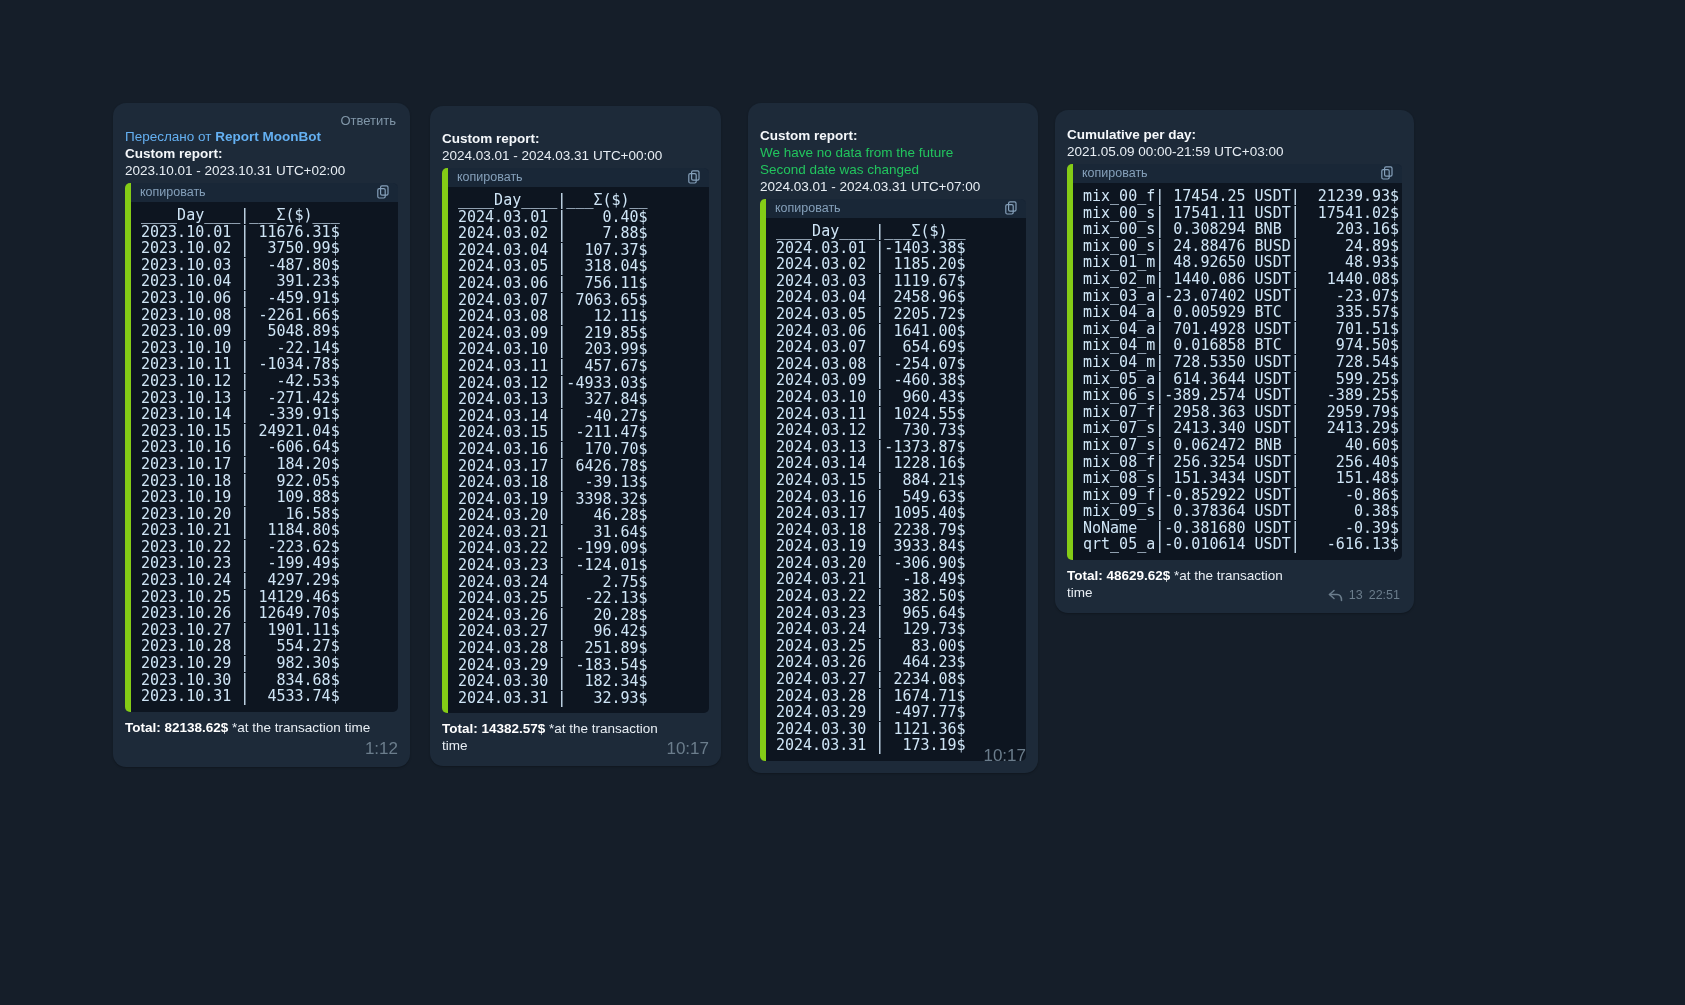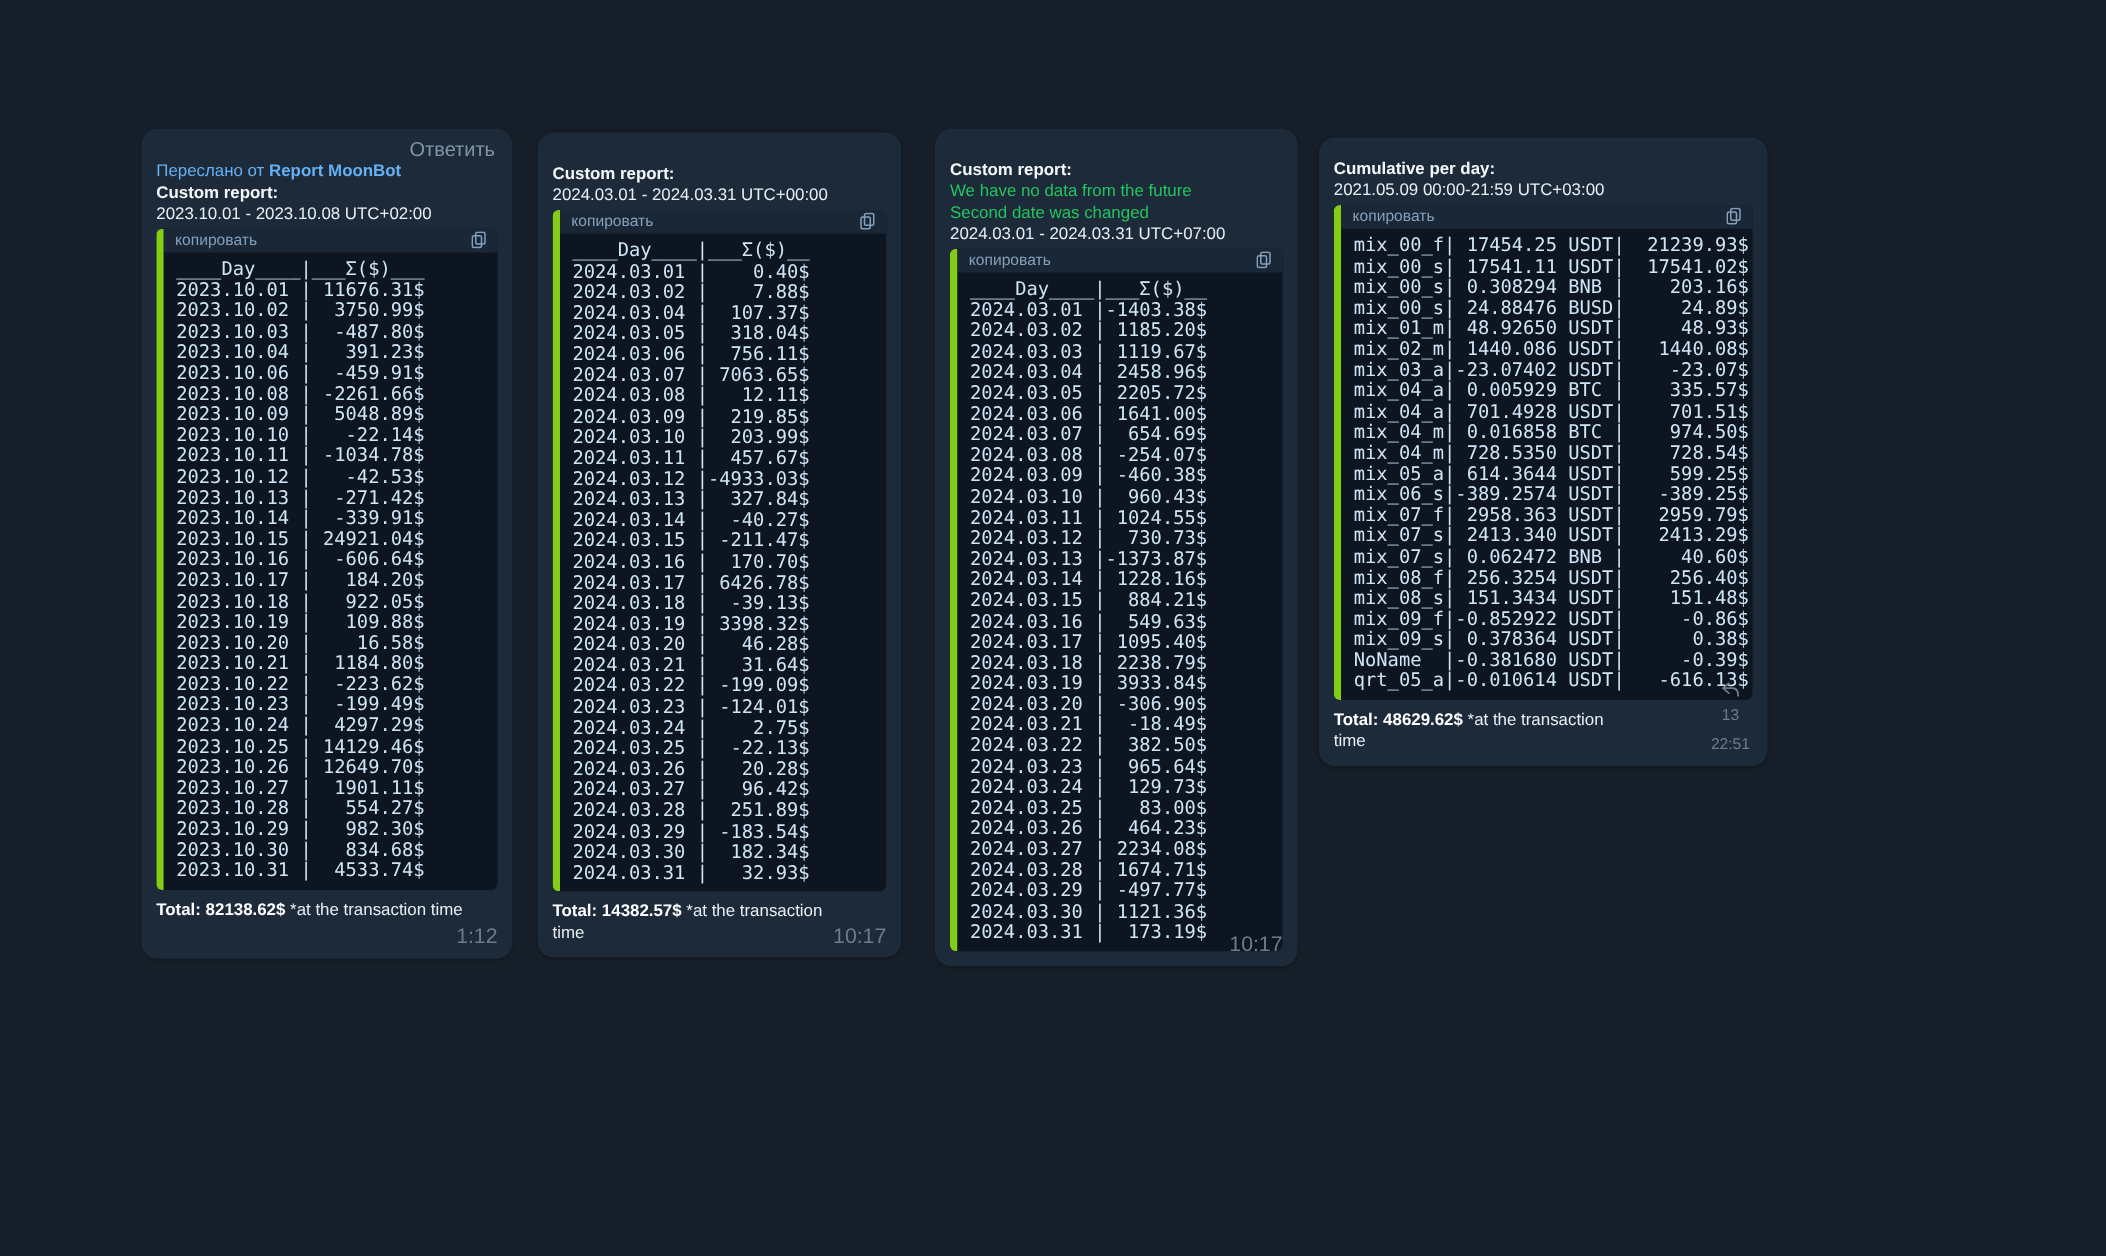--- a/index.html
+++ b/index.html
@@ -19,21 +19,21 @@
     background:#1d2a39;
     border-radius:13px;
     padding:8px 12px 10px 12px;
     color:#eef3f8;
     font-size:13.5px;
     line-height:17px;
     box-shadow:0 1px 2px rgba(0,0,0,0.25);
   }
   .reply-action {
     position:absolute; top:9px; right:14px;
-    color:#8096a8; font-size:16px; cursor:pointer;
+    color:#8096a8; font-size:13px; cursor:pointer;
   }
   .forwarded { color:#64b0f2; }
   .forwarded .fwd-name { font-weight:bold; color:#64b0f2; }
   .msg-title { font-weight:bold; color:#f5f8fb; }
   .msg-note { color:#22c55e; }
   .msg-sub { color:#e8eef4; }
   .code {
     margin-top:4px;
     background:#0d1520;
     border-left:6px solid #84cc16;
@@ -64,36 +64,36 @@
   .msg-time {
     color:#6b7d8c; font-size:17px;
   }
   .time-inline {
     position:absolute; right:12px; bottom:9px;
   }
   .time-own-row { text-align:right; margin-top:4px; }
   .msg-footer {
     position:absolute; right:14px; bottom:9px;
     display:flex; align-items:center; gap:6px;
-    color:#6b7d8c; font-size:12.5px;flex-direction:column;
+    color:#6b7d8c; font-size:12.5px;
   }
   .reply-arrow-icon { display:inline-flex; align-items:center; }
 </style>
 </head>
 <body>
 
 <div class="canvas">
 
   <div class="bubble" style="left:113px; top:103px; width:297px;">
     <div class="reply-action">Ответить</div>
     <div class="forwarded" style="margin-top:17px;">
       <span>Переслано от </span><span class="fwd-name">Report MoonBot</span>
     </div>
     <div class="msg-title">Custom report:</div>
-    <div class="msg-sub">2023.10.01 - 2023.10.08 UTC+02:00</div>
+    <div class="msg-sub">2023.10.01 - 2023.10.31 UTC+02:00</div>
     <div class="code">
       <div class="code-header">
         <span>копировать</span>
         <span class="copy-icon">
           <svg width="12" height="14" viewBox="0 0 12 14" fill="none" stroke="currentColor" stroke-width="1.2">
             <rect x="3.6" y="0.8" width="7.4" height="9.4" rx="1.4"></rect>
             <rect x="0.8" y="3.6" width="7.4" height="9.4" rx="1.4"></rect>
           </svg>
         </span>
       </div>

